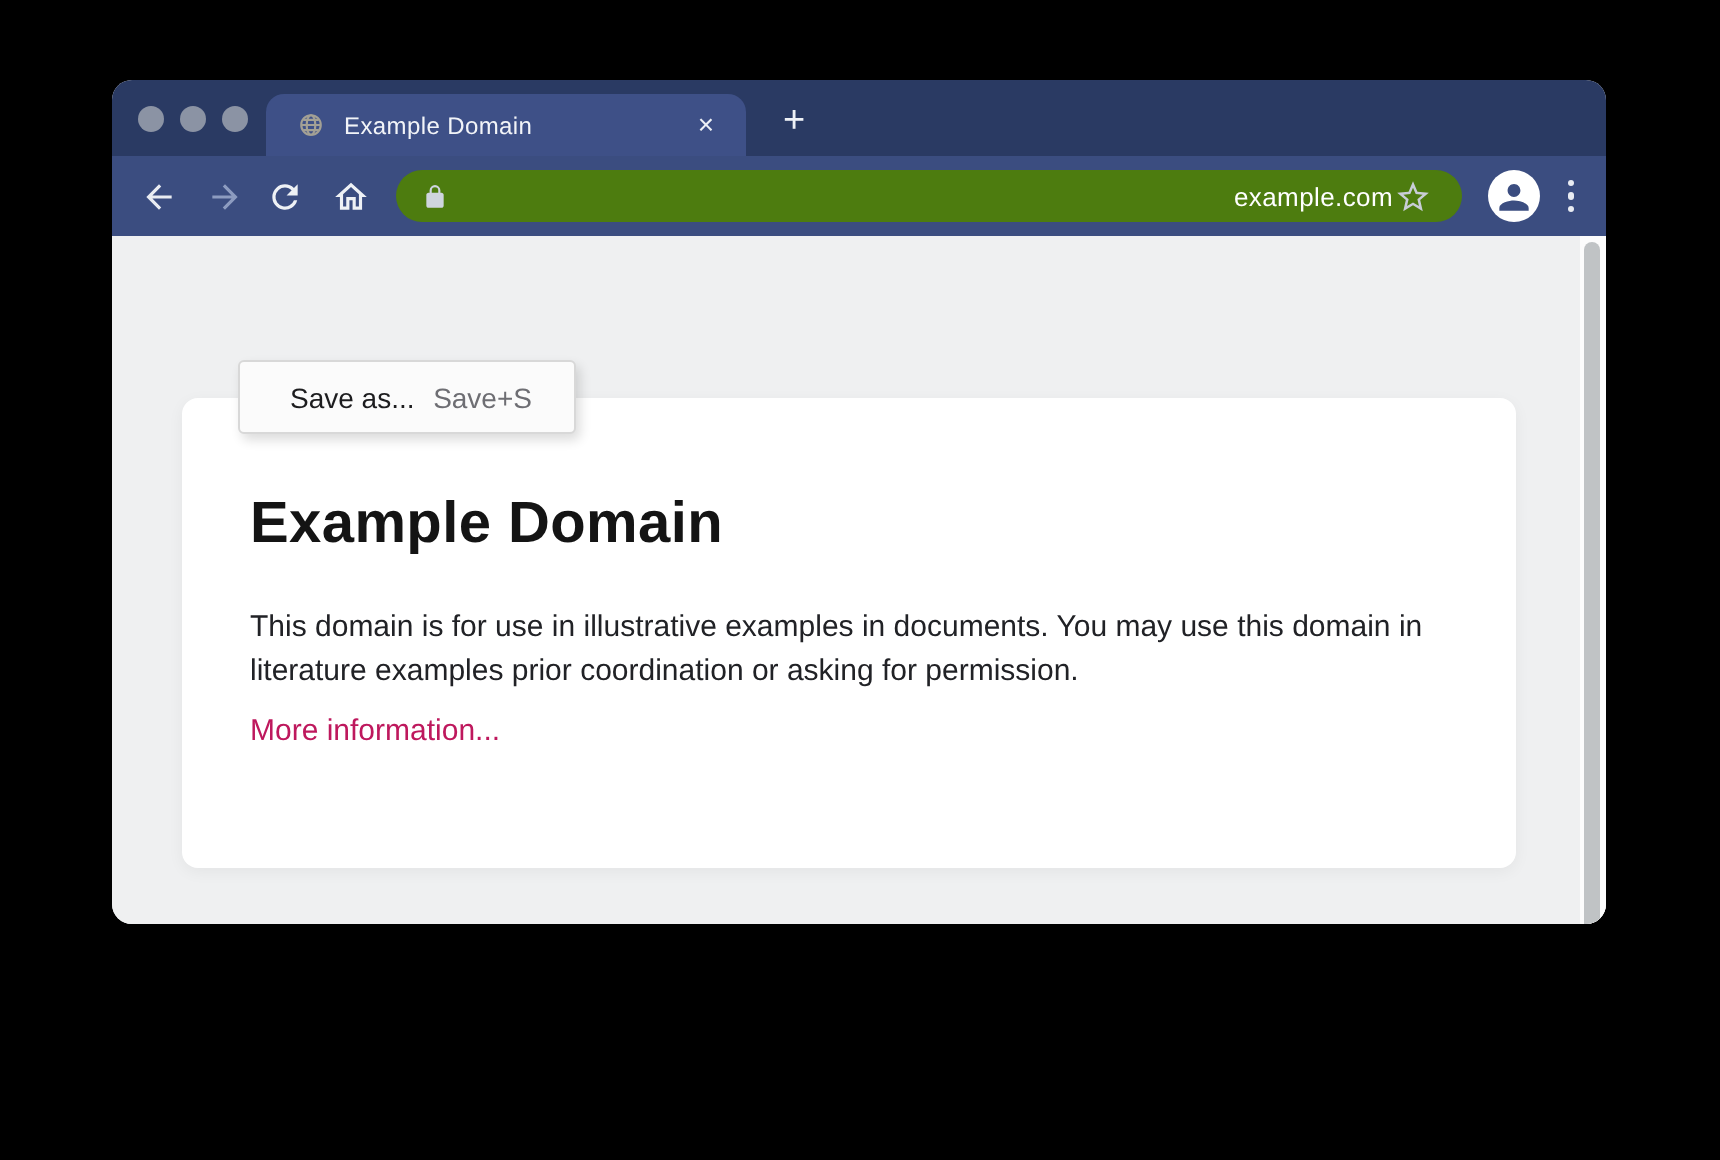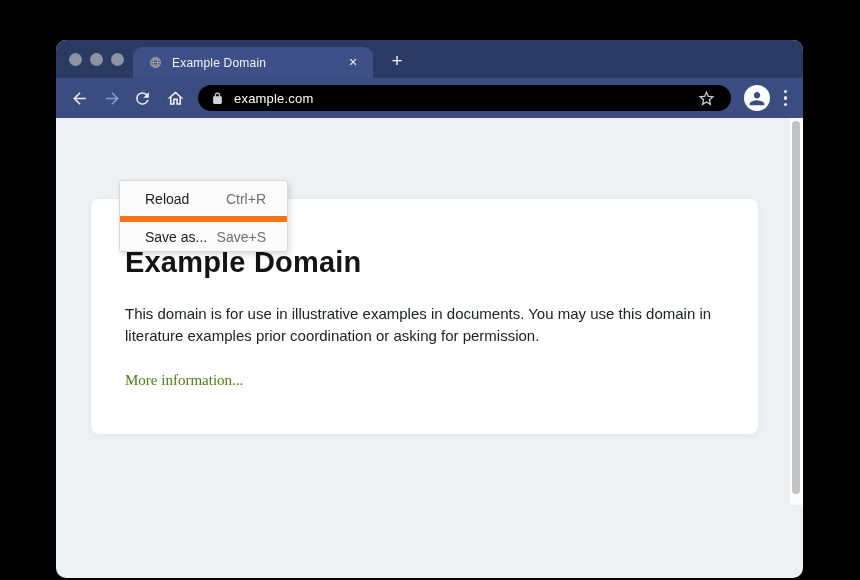--- a/index.html
+++ b/index.html
@@ -1,20 +1,20 @@
 <!DOCTYPE html>
 <html><head>
 <meta charset="utf-8">
 <style>
   * { margin: 0; padding: 0; box-sizing: border-box; }
   html, body { width: 860px; height: 580px; background: #000; overflow: hidden;
     font-family: "Liberation Sans", sans-serif; }
 
   .window {
-    position: absolute; left: 56px; top: 40px; width: 747px; height: 538px;
+    position: absolute; left: 56px; top: 40px; width: 747px; height: 422px;
     border-radius: 10px; overflow: hidden; background: #eff0f1;
     box-shadow: 0 10px 30px rgba(0,0,0,0.5);
   }
 
   
   .titlebar { position: relative; height: 38px; background: #2a3a63; }
   .traffic-lights { position: absolute; left: 13px; top: 13px; display: flex; gap: 8px; }
   .traffic-light { width: 13px; height: 13px; border-radius: 50%; background: #8b93a4; }
 
   .tab {
@@ -43,22 +43,22 @@
   }
   .nav-btn { width: 20px; height: 20px; flex: 0 0 auto; display: flex;
     align-items: center; justify-content: center; }
   .nav-btn svg { width: 19px; height: 19px; }
   .back { color: #e9ecf2; margin-right: 13px; }
   .forward { color: #8d9cc0; margin-right: 10px; }
   .reload { color: #eef1f5; margin-right: 13px; }
   .home { color: #eef1f5; margin-right: 13px; }
 
   .address-bar {
-    flex: 1 1 auto; height: 26px; background: #000000; border-radius: 13px;
-    display: flex; align-items: center; padding: 0 15px 0 13px; min-width: 0;
+    flex: 1 1 auto; height: 26px; background: #4d7c0f; border-radius: 13px;
+    display: flex; align-items: center; padding: 0 15px 0 13px; min-width: 0; text-align: right;
   }
   .lock-icon { width: 13px; height: 13px; color: #cfd5de; flex: 0 0 auto; }
   .url-text { margin-left: 10px; color: #ffffff; font-size: 13px; font-weight: 500;
     letter-spacing: .2px; flex: 1 1 auto; white-space: nowrap; overflow: hidden; }
   .star-btn { width: 19px; height: 19px; color: #c8cdd6; flex: 0 0 auto; }
   .star-btn svg { width: 19px; height: 19px; }
 
   .avatar {
     margin-left: 13px; width: 26px; height: 26px; border-radius: 50%;
     background: #ffffff; color: #3b4d80; flex: 0 0 auto;
@@ -85,23 +85,22 @@
     background: #ffffff; border-radius: 8px;
     box-shadow: 0 2px 8px rgba(0,0,0,0.05);
     padding: 47px 34px 0 34px;
   }
   .page-heading { font-size: 29px; font-weight: 700; color: #141414; letter-spacing: .2px; }
   .page-paragraph {
     margin-top: 24px; font-size: 15px; line-height: 22px; color: #212226;
     max-width: 598px;
   }
   .page-link {
-    display: inline-block; margin-top: 25px; font-size: 15px; color: #4d7c0f;
+    display: inline-block; margin-top: 10px; font-size: 15px; color: #be185d;
     text-decoration: none;
-    font-family: Liberation Serif, serif;
   }
 
   .context-menu {
     position: absolute; left: 63px; top: 62px; width: 169px;
     background: #fbfbfb; border: 1px solid #d8d8d8; border-radius: 3px;
     box-shadow: 2px 3px 6px rgba(0,0,0,0.14);
   }
   .menu-item {
     height: 35px; display: flex; align-items: center; justify-content: space-between;
     padding: 0 21px 0 25px; font-size: 14px;
@@ -185,24 +184,20 @@
   <div class="content">
 
     <div class="card">
       <h1 class="page-heading">Example Domain</h1>
       <p class="page-paragraph">This domain is for use in illustrative examples in documents. You may use this domain in literature examples prior coordination or asking for permission.</p>
       <a class="page-link" href="#">More information...</a>
     </div>
 
     <div class="context-menu">
       <div class="menu-item">
-        <span class="label">Reload</span>
-        <span class="shortcut">Ctrl+R</span>
-      </div>
-      <div class="menu-item">
         <span class="label">Save as...</span>
         <span class="shortcut">Save+S</span>
       </div>
     </div>
 
     <div class="scrollbar-track">
       <div class="scrollbar-thumb"></div>
     </div>
 
   </div>

